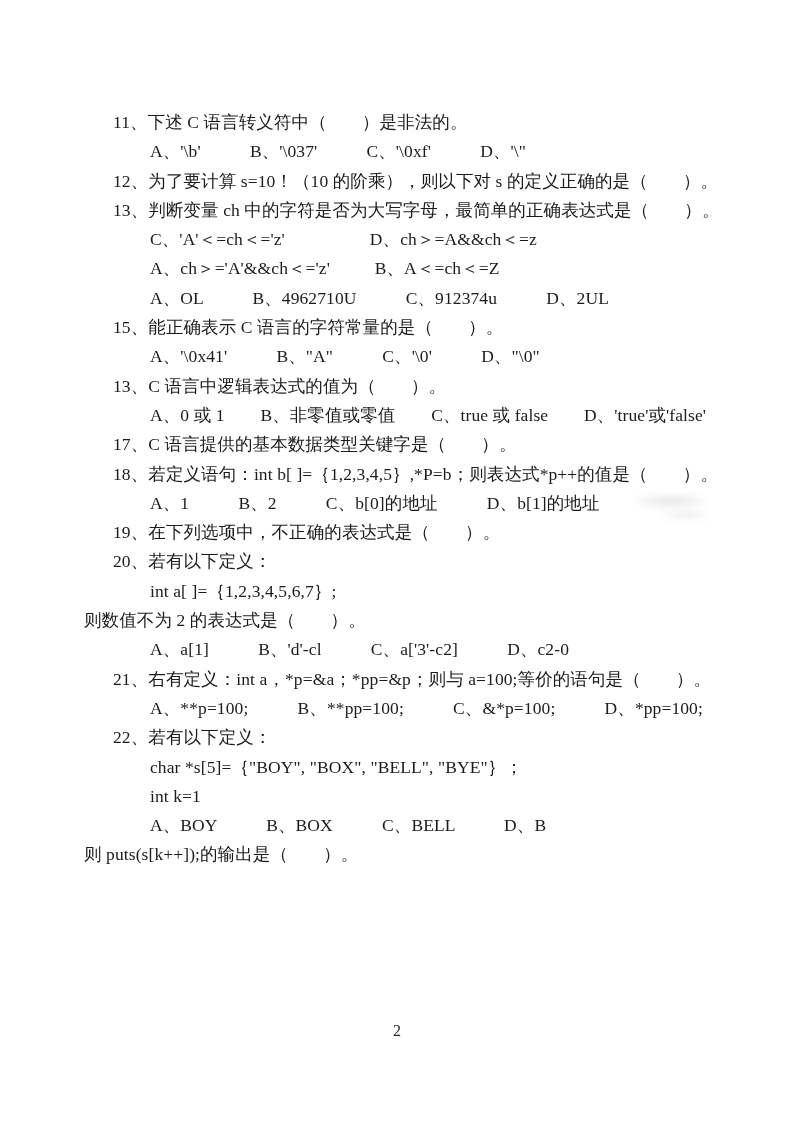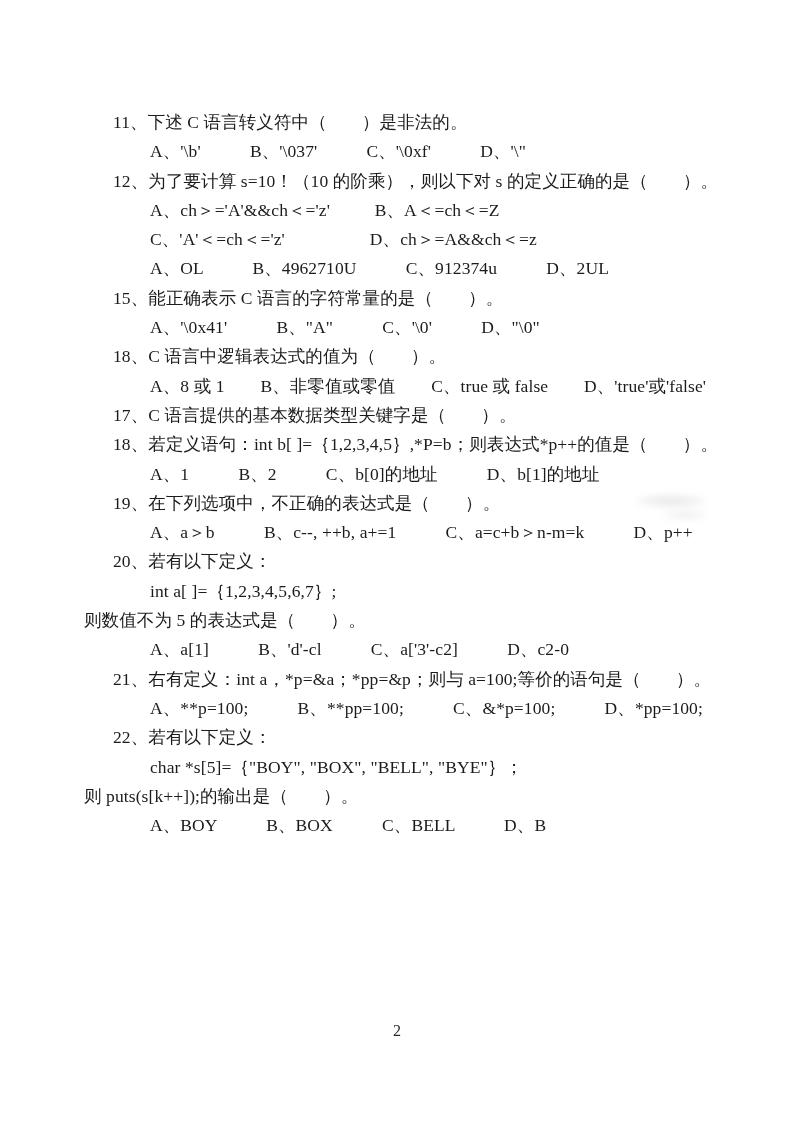--- a/index.html
+++ b/index.html
@@ -59,39 +59,40 @@
   }
 </style>
 </head>
 <body>
 
 <div class="page">
   <div class="doc">
       <div class="line q">11、下述 C 语言转义符中（　　）是非法的。</div>
       <div class="line opt">A、'\b'           B、'\037'           C、'\0xf'           D、'\"</div>
       <div class="line q">12、为了要计算 s=10！（10 的阶乘），则以下对 s 的定义正确的是（　　）。</div>
+      <div class="line q">13、判断变量 ch 中的字符是否为大写字母，最简单的正确表达式是（　　）。</div>
+      <div class="line opt">C、'A'＜=ch＜='z'                   D、ch＞=A&amp;&amp;ch＜=z</div>
       <div class="line opt">A、ch＞='A'&amp;&amp;ch＜='z'          B、A＜=ch＜=Z</div>
-      <div class="line opt">C、'A'＜=ch＜='z'                   D、ch＞=A&amp;&amp;ch＜=z</div>
       <div class="line opt">A、OL           B、4962710U           C、912374u           D、2UL</div>
       <div class="line q">15、能正确表示 C 语言的字符常量的是（　　）。</div>
       <div class="line opt">A、'\0x41'           B、"A"           C、'\0'           D、"\0"</div>
-      <div class="line q">18、C 语言中逻辑表达式的值为（　　）。</div>
-      <div class="line opt">A、8 或 1        B、非零值或零值        C、true 或 false        D、'true'或'false'</div>
+      <div class="line q">13、C 语言中逻辑表达式的值为（　　）。</div>
+      <div class="line opt">A、0 或 1        B、非零值或零值        C、true 或 false        D、'true'或'false'</div>
       <div class="line q">17、C 语言提供的基本数据类型关键字是（　　）。</div>
       <div class="line q">18、若定义语句：int b[ ]=｛1,2,3,4,5｝,*P=b；则表达式*p++的值是（　　）。</div>
       <div class="line opt">A、1           B、2           C、b[0]的地址           D、b[1]的地址</div>
       <div class="line q">19、在下列选项中，不正确的表达式是（　　）。</div>
-      <div class="line opt">A、a＞b           B、c--, ++b, a+=1           C、a=c+b＞n-m=k           D、p++</div>
       <div class="line q">20、若有以下定义：</div>
       <div class="line code">int a[ ]=｛1,2,3,4,5,6,7｝;</div>
-      <div class="line cont">则数值不为 5 的表达式是（　　）。</div>
+      <div class="line cont">则数值不为 2 的表达式是（　　）。</div>
       <div class="line opt">A、a[1]           B、'd'-cl           C、a['3'-c2]           D、c2-0</div>
       <div class="line q">21、右有定义：int a，*p=&amp;a；*pp=&amp;p；则与 a=100;等价的语句是（　　）。</div>
       <div class="line opt">A、**p=100;           B、**pp=100;           C、&amp;*p=100;           D、*pp=100;</div>
       <div class="line q">22、若有以下定义：</div>
       <div class="line code">char *s[5]=｛"BOY", "BOX", "BELL", "BYE"｝；</div>
+      <div class="line code">int k=1</div>
+      <div class="line opt">A、BOY           B、BOX           C、BELL           D、B</div>
       <div class="line cont">则 puts(s[k++]);的输出是（　　）。</div>
-      <div class="line opt">A、BOY           B、BOX           C、BELL           D、B</div>
     </div>
   <div class="smudge smudge1"></div>
   <div class="smudge smudge2"></div>
   <div class="page-number">2</div>
 </div>
 
 </body></html>

